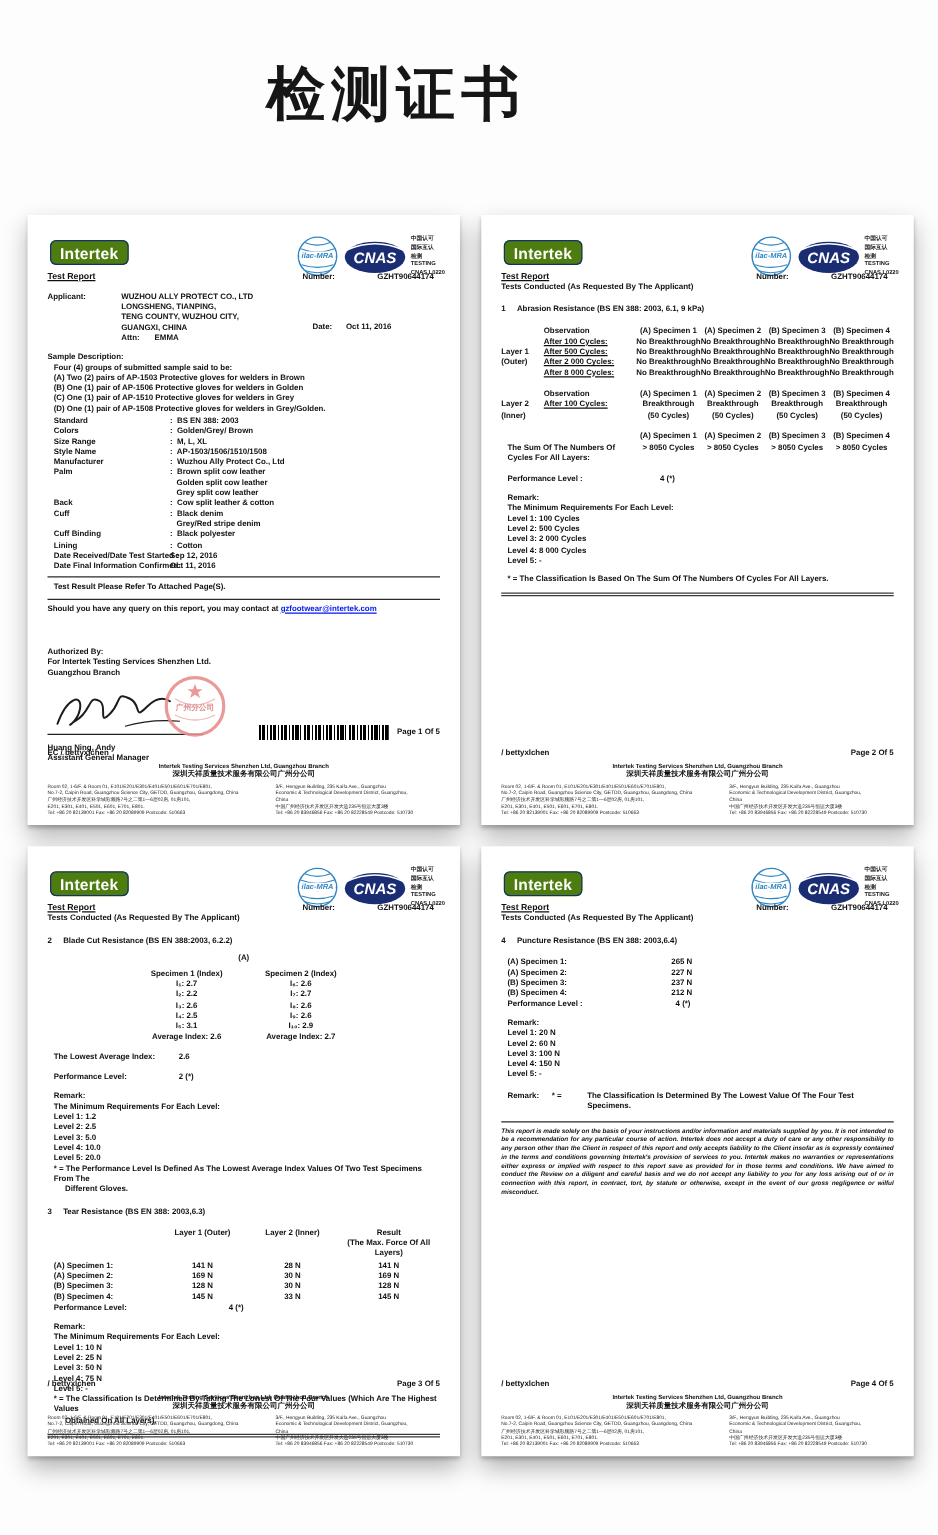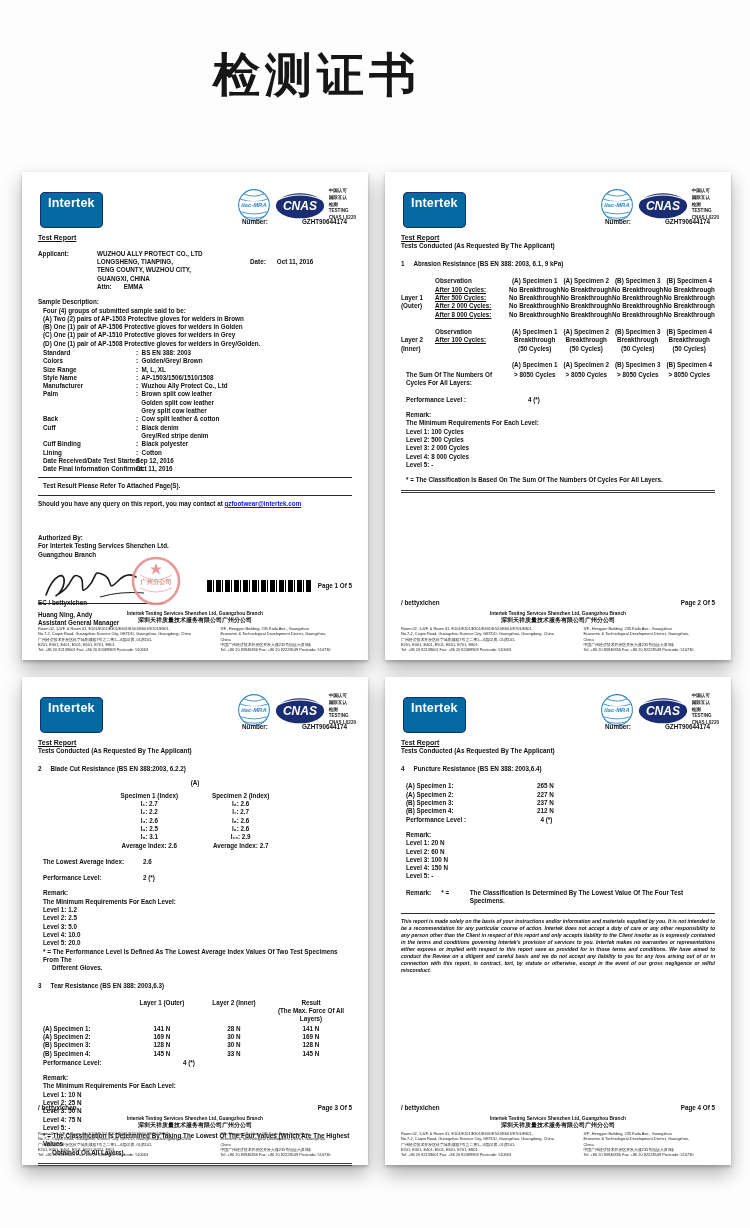--- a/index.html
+++ b/index.html
@@ -12,22 +12,22 @@
   
   .doc { position:absolute; width:346px; height:488px; background:#fff; color:#101010;
     font-size:6.3px; line-height:1.32; font-weight:600;
     box-shadow:0 2px 3px rgba(0,0,0,.22), 0 9px 18px rgba(0,0,0,.30);
     padding:20px 16px 0 16px; }
   .doc-1 { left:22px;  top:172px; }
   .doc-2 { left:385px; top:172px; }
   .doc-3 { left:22px;  top:677px; }
   .doc-4 { left:385px; top:677px; }
 
-  .brand { display:inline-block; background:#0369a1; color:#fff; font-weight:bold;
-    font-size:12.5px; padding:3px 8px 16px; border-radius:5px; letter-spacing:.2px;
+  .brand { display:inline-block; background:#4d7c0f; color:#fff; font-weight:bold;
+    font-size:12.5px; padding:3px 8px 0; border-radius:5px; letter-spacing:.2px;
     box-shadow:0 0 0 1px #15306b inset; margin-left:2px; }
   .tr-head { margin-top:5px; font-size:7px; font-weight:bold; text-decoration:underline; }
   .tr-sub  { font-size:6.4px; }
 
   .accr-cluster { position:absolute; top:16px; right:12px; display:flex; align-items:center; gap:4px; }
   .accr-text { font-size:4.6px; line-height:1.45; font-weight:bold; color:#1c1c1c; }
   .num-row { position:absolute; top:46px; left:220px; right:4px; display:flex; font-weight:bold; }
   .num-row .nv { margin-left:34px; }
 
   .indent5 { padding-left:5px; }

